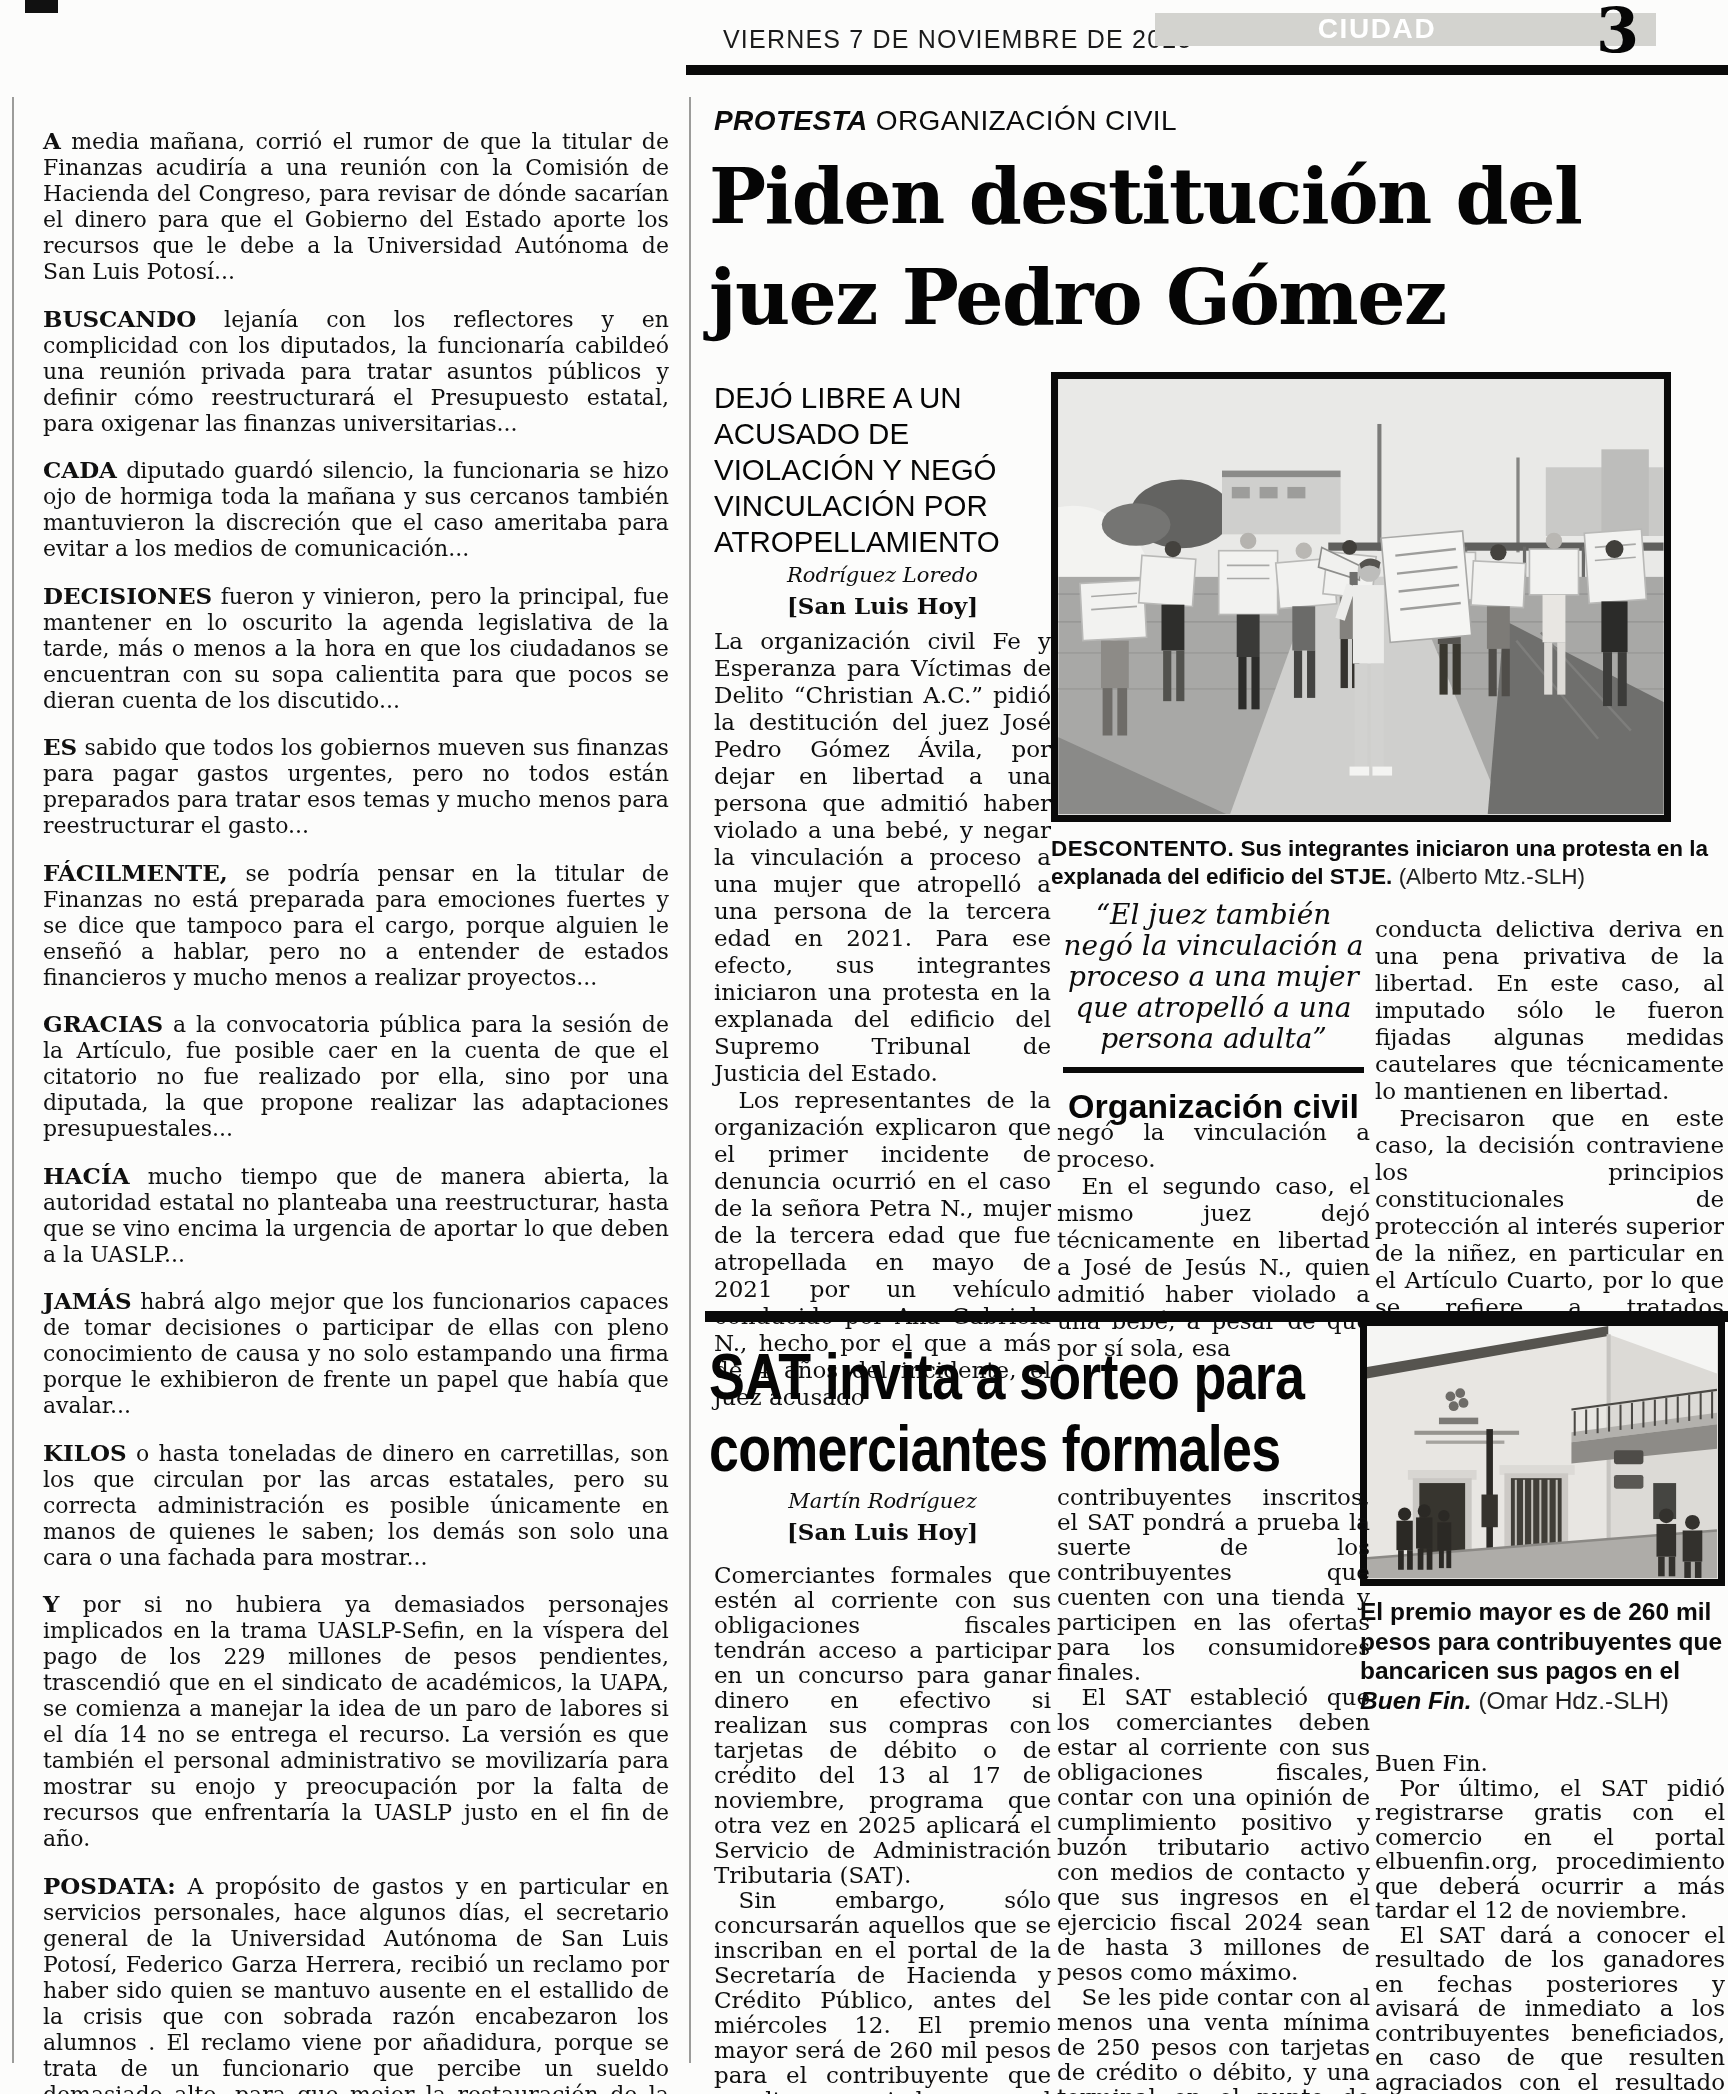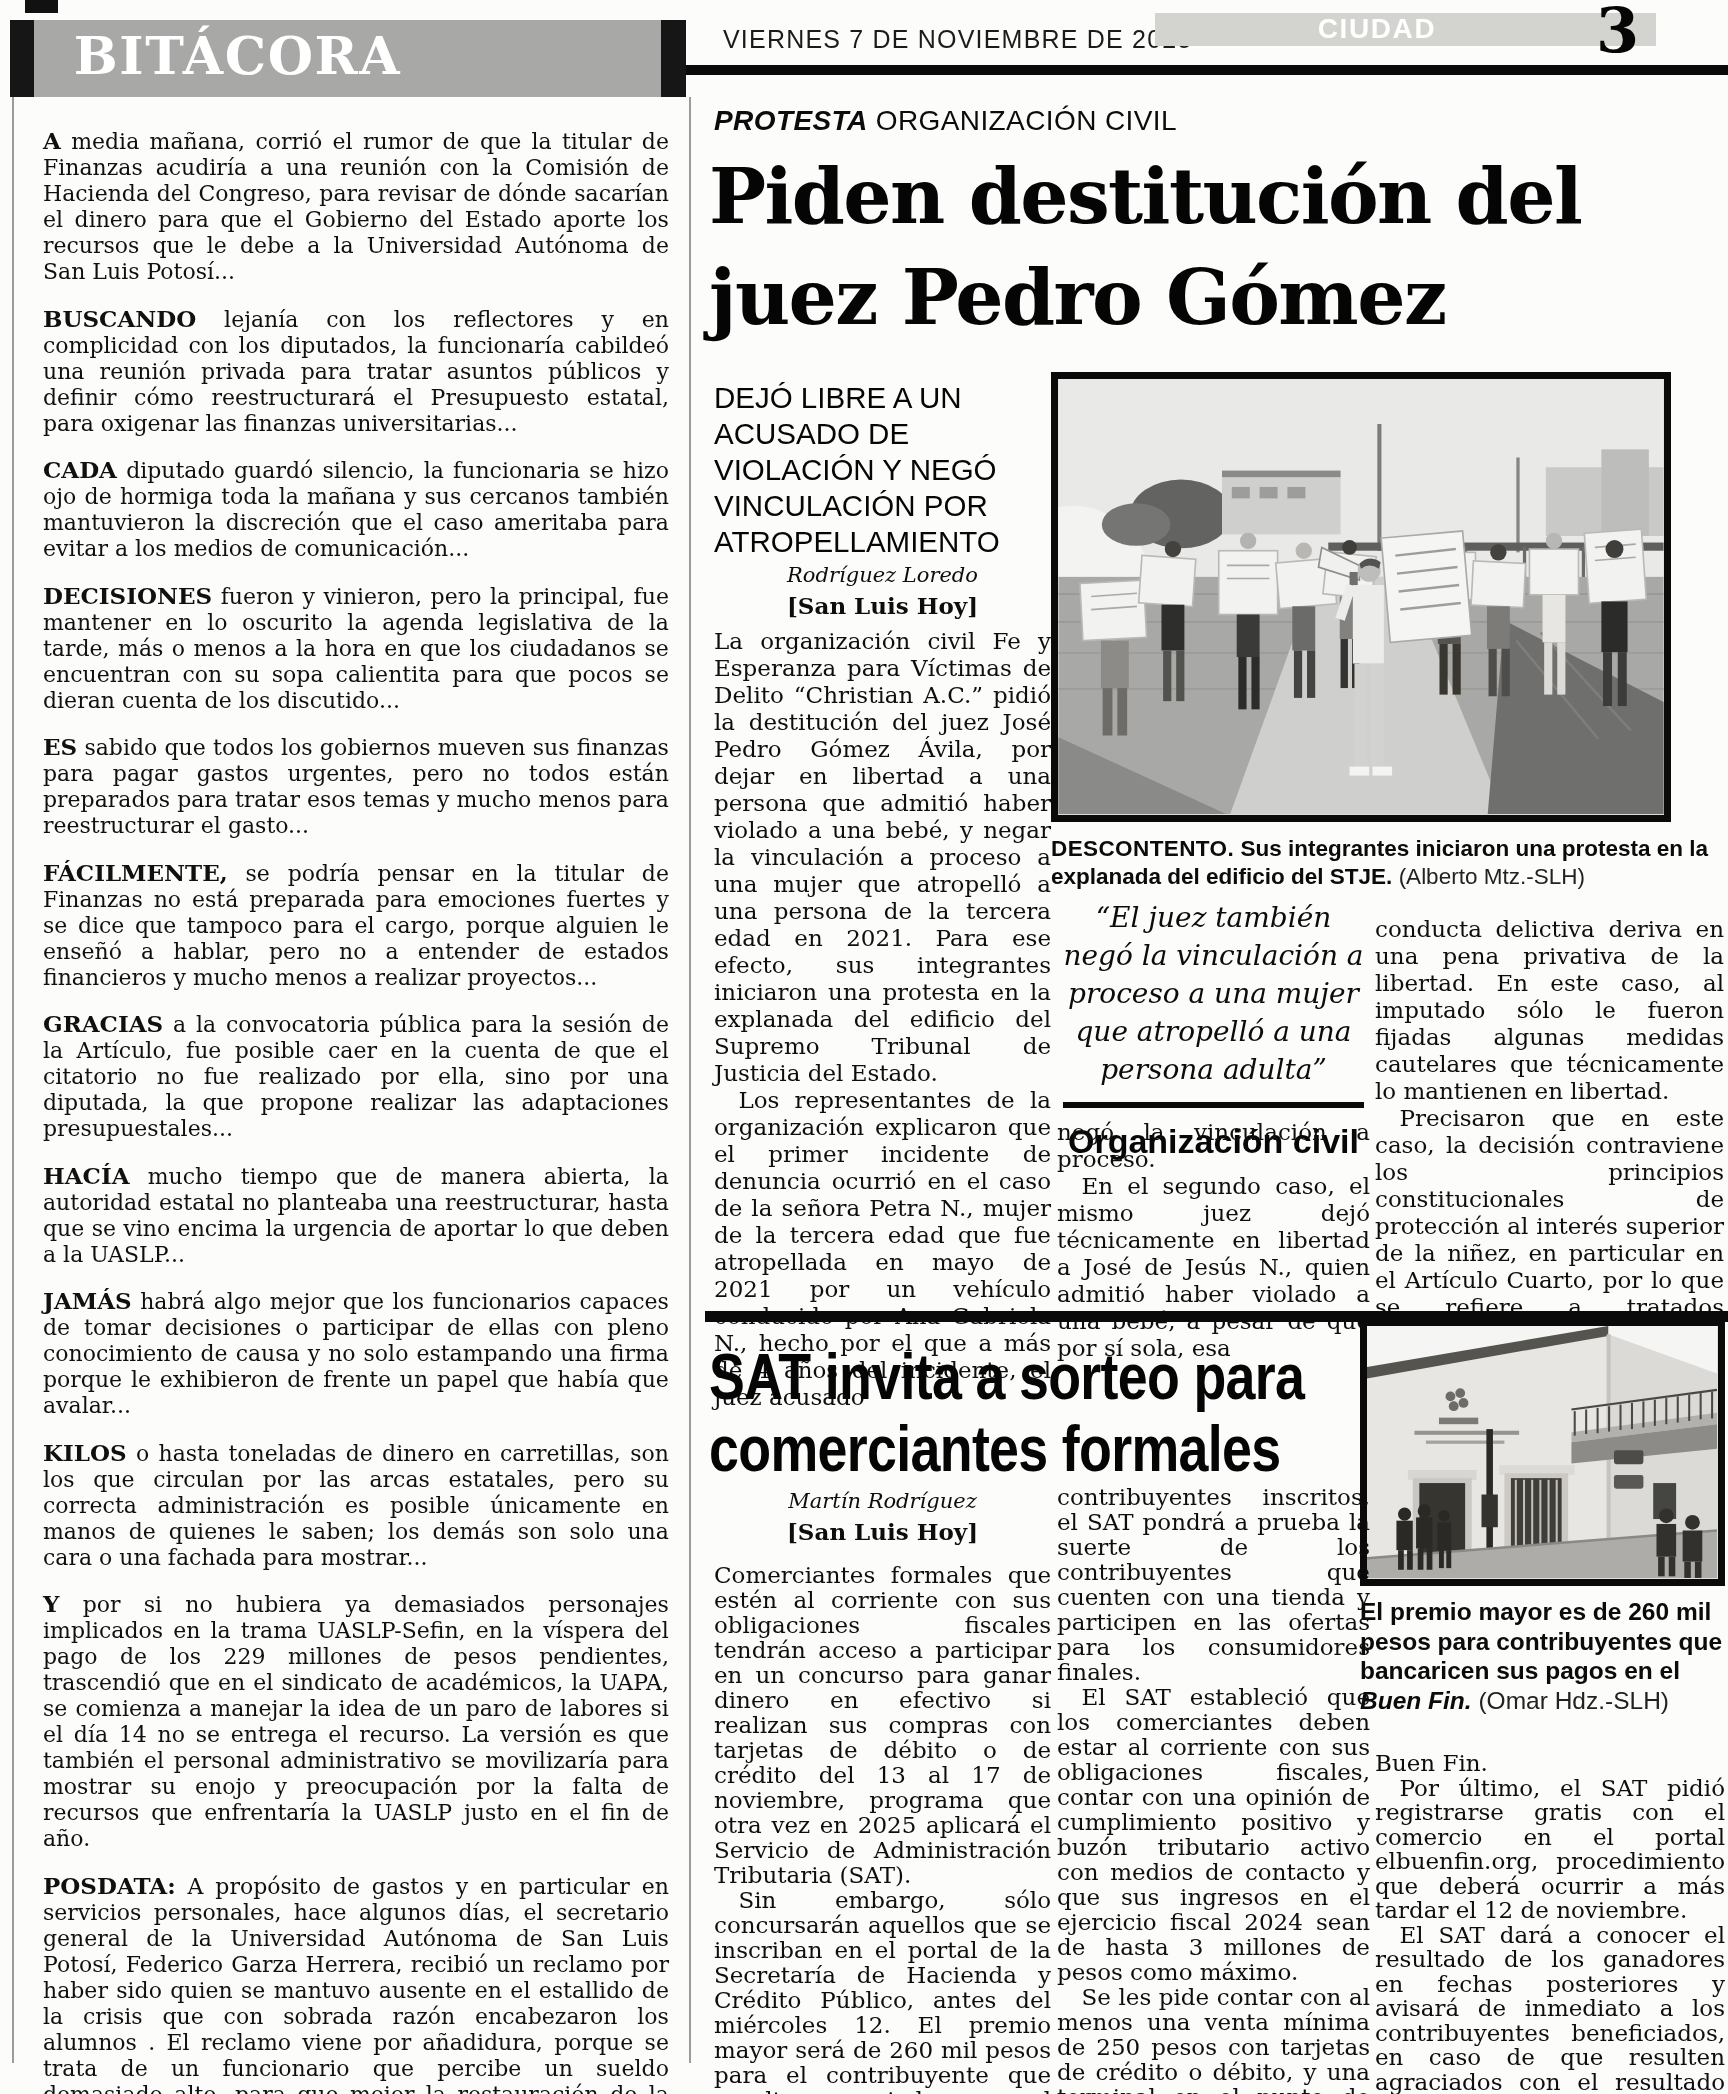--- a/index.html
+++ b/index.html
@@ -55,21 +55,21 @@
   #photo-1{left:1051px;top:372px;width:620px;height:450px;box-sizing:border-box;
            border:7.4px solid #0a0a0a;background:#dcdcda;}
   .caption{font-family:"Liberation Sans",sans-serif;}
   #caption-1{left:1051px;top:835px;width:676px;font-size:22.5px;line-height:28px;
            color:#0b0b0b;text-align:left;}
   #caption-1 .cap-lead{font-weight:bold;letter-spacing:0.4px;}
   #caption-1 .cap-text{font-weight:bold;}
   #caption-1 .cap-credit{font-weight:normal;color:#222;}
 
   #quote-block{left:1057px;top:899px;width:313px;text-align:center;}
-  #pull-quote{font-style:italic;font-size:28px;line-height:38px;color:#0c0c0c;margin:0;}
+  #pull-quote{font-style:italic;font-size:28px;line-height:31px;color:#0c0c0c;margin:0;}
   #quote-rule{width:301px;height:5.7px;background:#0a0a0a;margin:13px auto 0;}
   #quote-subhead{font-family:"Liberation Sans",sans-serif;font-weight:bold;font-size:34px;
            margin-top:14.7px;color:#070707;}
 
   #separator{left:705px;top:1311px;width:1023px;height:10.6px;background:#0a0a0a;}
 
   
   #headline-2{left:709px;top:1342px;width:802px;transform:scaleX(.84);transform-origin:left top;
            font-family:"Liberation Sans",sans-serif;font-weight:bold;font-size:64px;
            line-height:1.12;letter-spacing:-0.8px;color:#050505;}
@@ -90,25 +90,20 @@
 <div id="page">
 
   <div class="abs" id="corner-mark"></div>
   <div class="abs" id="issue-date">VIERNES 7 DE NOVIEMBRE DE 2025</div>
   <div class="abs" id="section-box">
     <span id="section-label">CIUDAD</span>
   </div>
   <div class="abs" id="page-number">3</div>
   <div class="abs" id="header-rule"></div>
 
-  <div class="abs" id="bit-header">
-    <span class="bit-cap l"></span>
-    <span id="bit-title">BITÁCORA</span>
-    <span class="bit-cap r"></span>
-  </div>
   <div class="abs" id="bit-body">
     <p><b class="lead">A</b> <span>media mañana, corrió el rumor de que la titular de Finanzas acudiría a una reunión con la Comisión de Hacienda del Congreso, para revisar de dónde sacarían el dinero para que el Gobierno del Estado aporte los recursos que le debe a la Universidad Autónoma de San Luis Potosí...</span></p>
     <p><b class="lead">BUSCANDO</b> <span>lejanía con los reflectores y en complicidad con los diputados, la funcionaría cabildeó una reunión privada para tratar asuntos públicos y definir cómo reestructurará el Presupuesto estatal, para oxigenar las finanzas universitarias...</span></p>
     <p><b class="lead">CADA</b> <span>diputado guardó silencio, la funcionaria se hizo ojo de hormiga toda la mañana y sus cercanos también mantuvieron la discreción que el caso ameritaba para evitar a los medios de comunicación...</span></p>
     <p><b class="lead">DECISIONES</b> <span>fueron y vinieron, pero la principal, fue mantener en lo oscurito la agenda legislativa de la tarde, más o menos a la hora en que los ciudadanos se encuentran con su sopa calientita para que pocos se dieran cuenta de los discutido...</span></p>
     <p><b class="lead">ES</b> <span>sabido que todos los gobiernos mueven sus finanzas para pagar gastos urgentes, pero no todos están preparados para tratar esos temas y mucho menos para reestructurar el gasto...</span></p>
     <p><b class="lead">FÁCILMENTE,</b> <span>se podría pensar en la titular de Finanzas no está preparada para emociones fuertes y se dice que tampoco para el cargo, porque alguien le enseñó a hablar, pero no a entender de estados financieros y mucho menos a realizar proyectos...</span></p>
     <p><b class="lead">GRACIAS</b> <span>a la convocatoria pública para la sesión de la Artículo, fue posible caer en la cuenta de que el citatorio no fue realizado por ella, sino por una diputada, la que propone realizar las adaptaciones presupuestales...</span></p>
     <p><b class="lead">HACÍA</b> <span>mucho tiempo que de manera abierta, la autoridad estatal no planteaba una reestructurar, hasta que se vino encima la urgencia de aportar lo que deben a la UASLP...</span></p>
     <p><b class="lead">JAMÁS</b> <span>habrá algo mejor que los funcionarios capaces de tomar decisiones o participar de ellas con pleno conocimiento de causa y no solo estampando una firma porque le exhibieron de frente un papel que había que avalar...</span></p>

